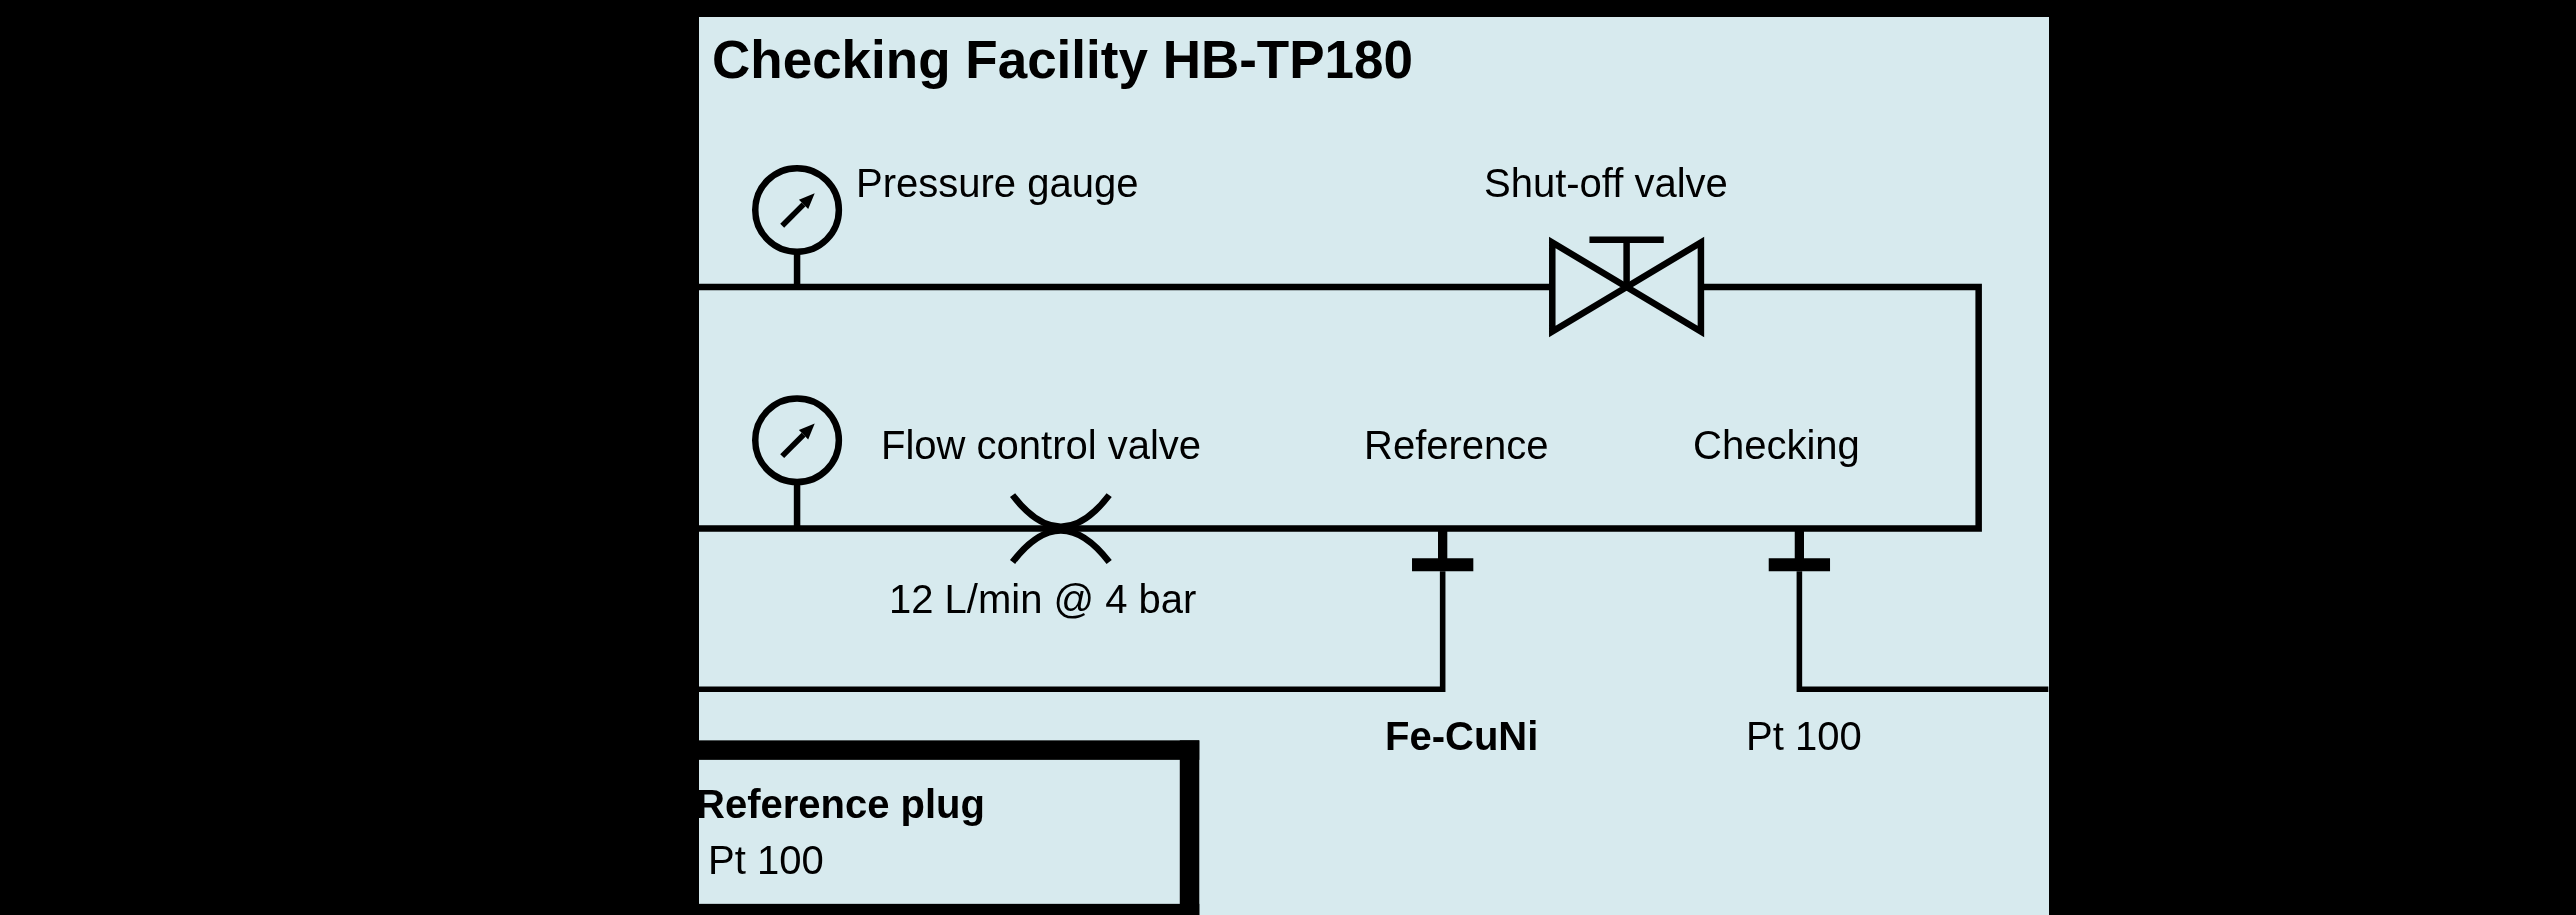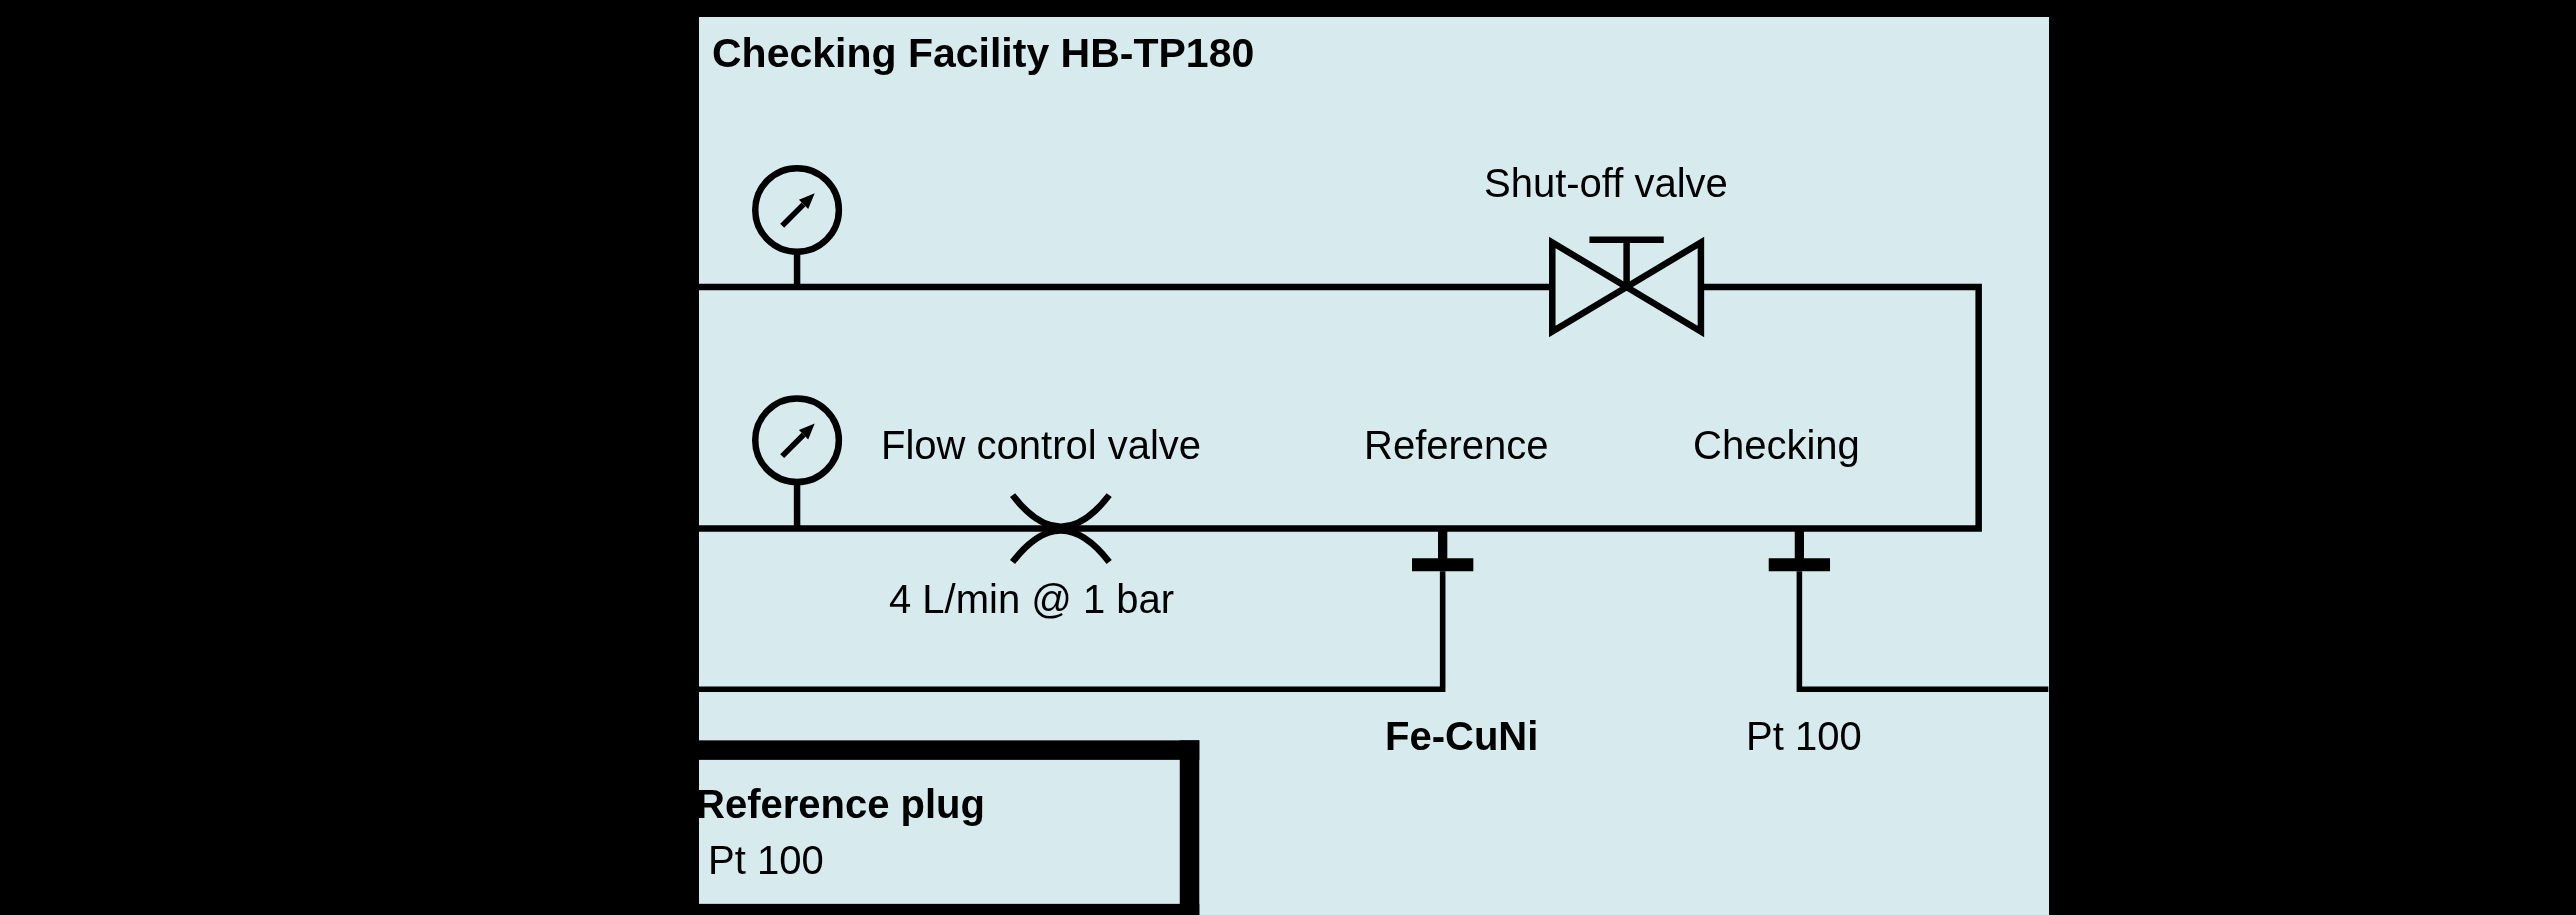--- a/index.html
+++ b/index.html
@@ -22,21 +22,21 @@
     background:var(--panel);
   }
   svg.overlay{
     position:absolute;left:0;top:0;width:2576px;height:915px;
     pointer-events:none;
   }
   .label{
     position:absolute;color:var(--ink);
     font-size:40px;line-height:1;white-space:nowrap;
   }
-  .label.title{font-size:41px;font-weight:bold;}
+  .label.title{font-size:53px;font-weight:bold;}
   .label.bold{font-weight:bold;}
 </style>
 </head>
 <body>
 
 <div class="canvas">
 
   <div class="panel"></div>
 
   <svg class="overlay" viewBox="0 0 2773 985">
@@ -83,30 +83,31 @@
 
     <g>
       <rect x="752" y="797" width="539" height="21" fill="var(--ink)"></rect>
       <rect x="1270" y="797" width="21" height="188" fill="var(--ink)"></rect>
       <rect x="752" y="973" width="539" height="12" fill="var(--ink)"></rect>
     </g>
   </svg>
 
   <div class="label title" style="left:712px;top:33px;">Checking Facility HB-TP180</div>
 
+  <div class="label" style="left:856px;top:163px;">Pressure gauge</div>
 
   <div class="label" style="left:881px;top:425px;">Flow control valve</div>
 
   <div class="label" style="left:1484px;top:163px;">Shut-off valve</div>
 
   <div class="label" style="left:1364px;top:425px;">Reference</div>
 
   <div class="label" style="left:1693px;top:425px;">Checking</div>
 
-  <div class="label" style="left:889px;top:579px;">4 L/min @ 1 bar</div>
+  <div class="label" style="left:889px;top:579px;">12 L/min @ 4 bar</div>
 
   <div class="label" style="left:1385px;top:716px;font-weight:bold;">Fe-CuNi</div>
 
   <div class="label" style="left:1746px;top:716px;">Pt 100</div>
 
   <div class="label bold" style="left:696px;top:784px;">Reference plug</div>
 
   <div class="label" style="left:708px;top:840px;">Pt 100</div>
 
 </div>

